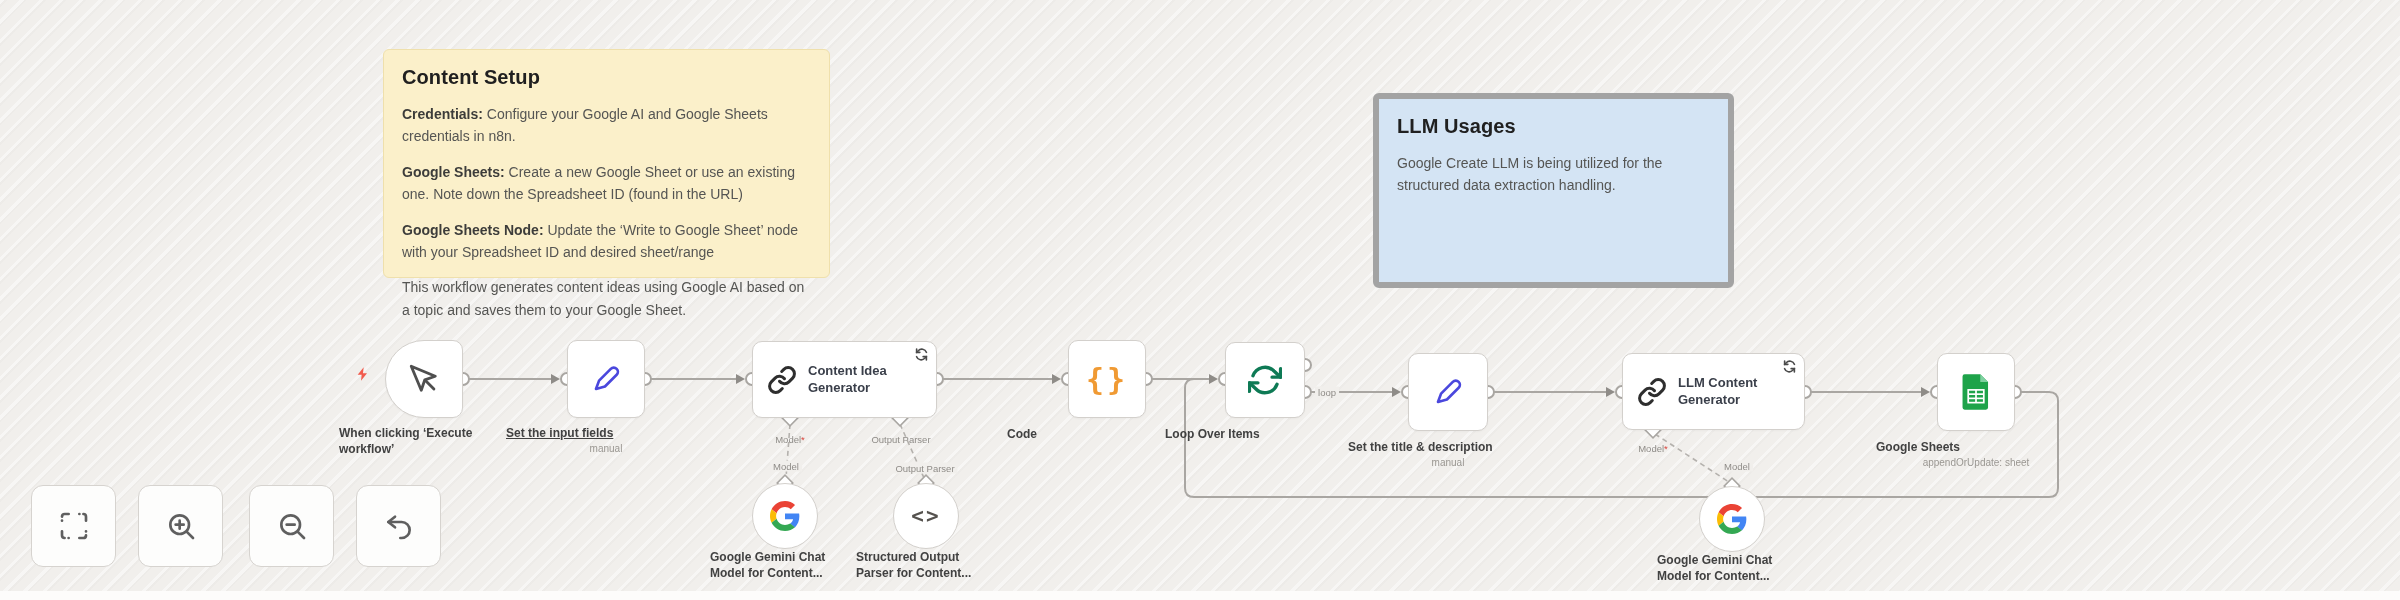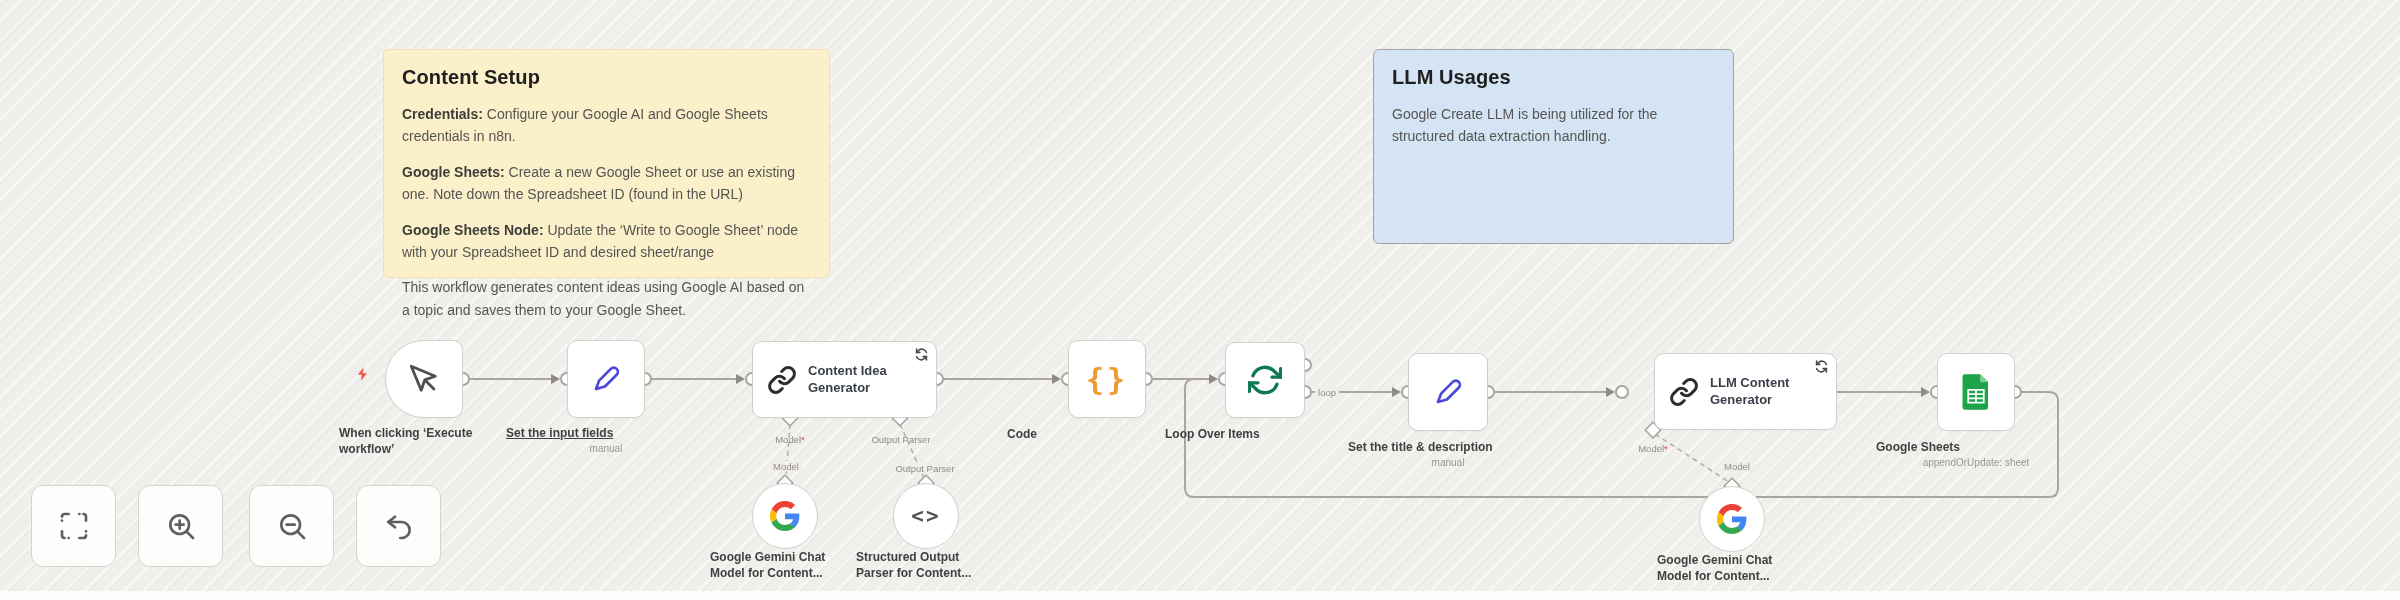--- a/index.html
+++ b/index.html
@@ -12,21 +12,21 @@
     background-color:#f1efec;
     background-image:repeating-linear-gradient(135deg, rgba(255,255,255,0.45) 0 3px, rgba(0,0,0,0.016) 3px 5px, transparent 5px 14px);
   }
   .canvas { position:absolute; inset:0; }
   svg.wires { position:absolute; left:0; top:0; width:2400px; height:600px; pointer-events:none; }
 
   
   .sticky { position:absolute; border-radius:6px; padding:16px 18px; }
   .sticky-yellow { background:#fbf0ca; border:1px solid #efe0ac; }
   .sticky-green  { background:#d6efdf; border:1px solid #bfe2cd; }
-  .sticky-blue   { background:#d4e4f4; border:1px solid #a3a3a3; }
+  .sticky-blue   { background:#d4e4f4; border:6px solid #a3a3a3;margin-top:44px; }
   .sticky h2 { font-size:20px; font-weight:700; color:#202020; margin-bottom:14px; letter-spacing:0.1px; }
   .sticky p  { font-size:14px; line-height:1.6; color:#555553; margin-bottom:13px; }
   .sticky p:last-child { margin-bottom:0; }
   .sticky strong { font-weight:700; color:#3c3c3a; }
   .sticky ol { margin:14px 0 0 16px; font-size:11px; line-height:1.9; color:#555553; }
 
   
   .node {
     position:absolute; background:#ffffff;
     border:1.6px solid #d3d0cc; border-radius:10px;
@@ -204,21 +204,21 @@
   <div class="wire-label on-line" style="left:1327px; top:392px;">loop</div>
 
   <div class="node" style="left:1408px; top:353px; width:80px; height:78px;">
     <svg width="32" height="32" viewBox="0 0 24 24">
       <path d="M4.5 19.5 L6.8 13.2 L15.6 4.4 a3.1 3.1 0 0 1 4.4 4.4 L11.2 17.6 L4.5 19.5 z" fill="none" stroke="#4a47dd" stroke-width="2" stroke-linejoin="round"></path>
     </svg>
   </div>
   <div class="node-label" style="left:1348px; top:440px; width:200px;">Set the title &amp; description</div>
   <div class="node-sub" style="left:1348px; top:457px; width:200px;">manual</div>
 
-  <div class="node node-wide" style="left:1622px; top:353px; width:183px; height:77px;margin-left:32px;">
+  <div class="node node-wide" style="left:1622px; top:353px; width:183px; height:77px;">
     <svg width="30" height="30" viewBox="0 0 24 24">
       <g fill="none" stroke="#2e2e2e" stroke-width="2.4" stroke-linecap="round" stroke-linejoin="round">
         <path d="M10 13a5 5 0 0 0 7.54.54l3-3a5 5 0 0 0-7.07-7.07l-1.72 1.71"></path>
         <path d="M14 11a5 5 0 0 0-7.54-.54l-3 3a5 5 0 0 0 7.07 7.07l1.71-1.71"></path>
       </g>
     </svg>
     <div class="node-title">LLM Content Generator</div>
     <svg class="mini-refresh" viewBox="0 0 24 24">
       <g fill="none" stroke="#4a4a4a" stroke-width="3" stroke-linecap="round">
         <path d="M21 8a9 9 0 0 0-15-3L3 8"></path>

